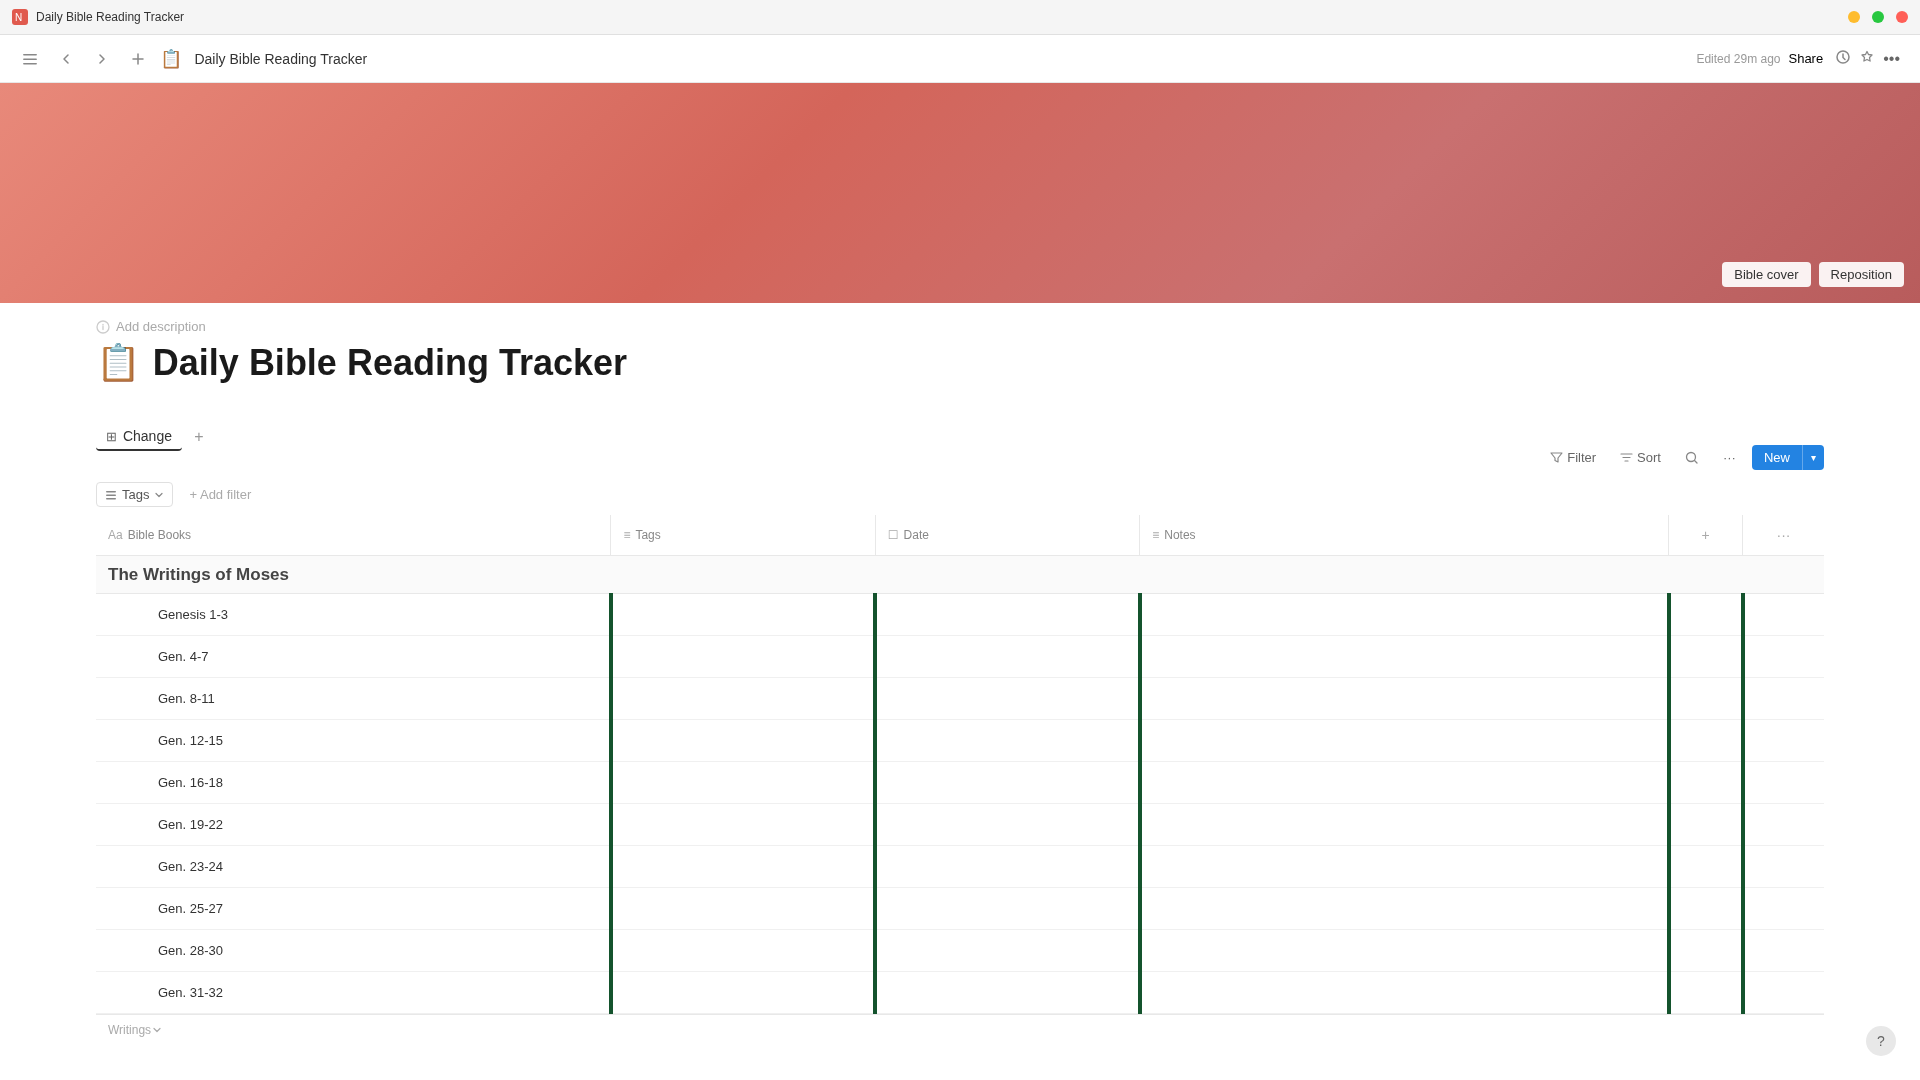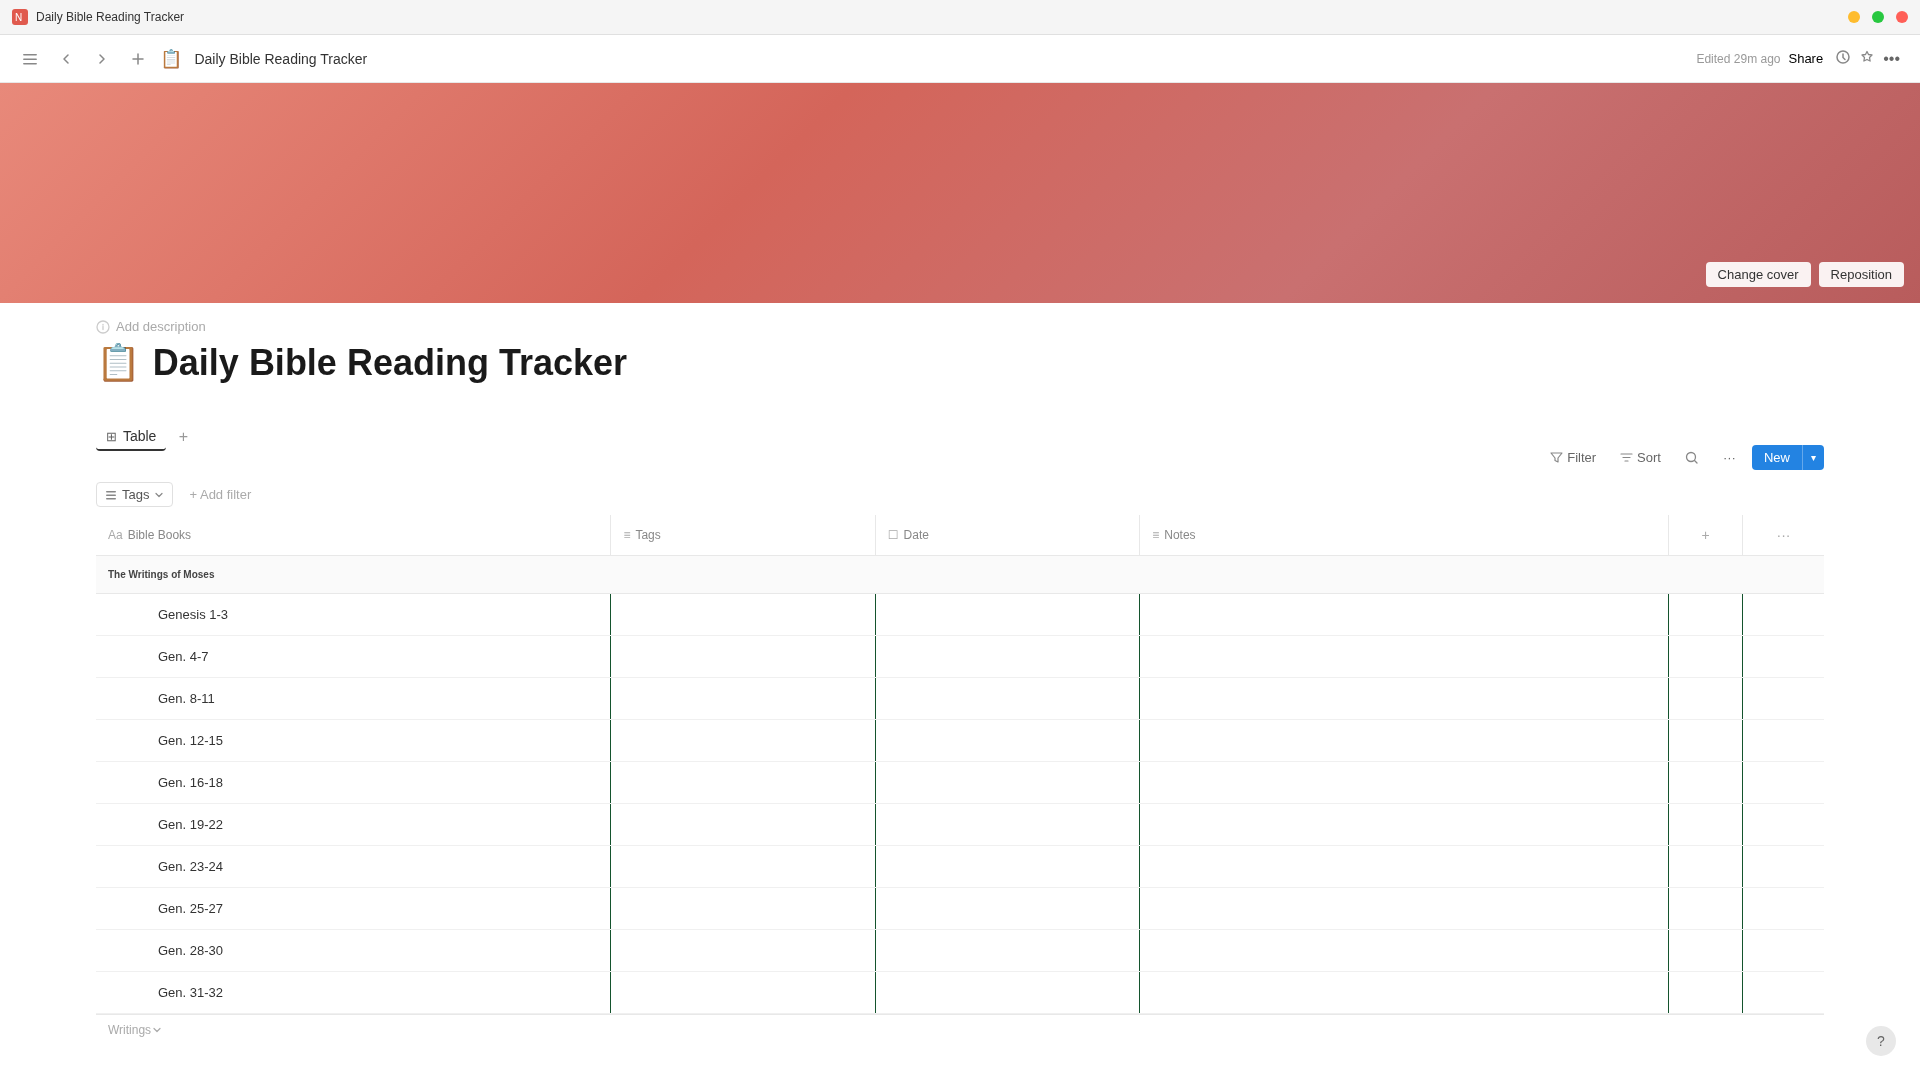--- a/index.html
+++ b/index.html
@@ -212,21 +212,21 @@
       border-right: 1px solid #e8e8e8;
       background: #fff;
     }
     .table-header-row th:last-child { border-right: none; }
     .th-content { display: flex; align-items: flex-start; gap: 5px; }
     .th-icon { font-size: 12px; color: #aaa; }
 
     .table-row td {
       padding: 10px 12px;
       border-bottom: 1px solid #f0f0f0;
-      border-right: 1px solid #14532d;
+      border-right: 4px solid #14532d;
       color: #333;
       font-size: 13px;
       height: 42px;
     }
     .table-row td:last-child { border-right: none; }
     .group-row td {
       font-weight: 600;
       color: #444;
       background: #fafafa;
       font-size: 13px;
@@ -334,21 +334,21 @@
       <svg width="16" height="16" viewBox="0 0 16 16" fill="none">
         <path d="M8 2.5l1.5 3 3.5.5-2.5 2.5.6 3.5L8 10.5l-3.1 1.5.6-3.5L3 6l3.5-.5z" stroke="#888" stroke-width="1.3" stroke-linejoin="round"></path>
       </svg>
     </span>
     <span class="nav-action-icon">•••</span>
   </div>
 </div>
 
 <div class="cover">
   <div class="cover-actions">
-    <button class="cover-btn">Change cover</button>
+    <button class="cover-btn">Bible cover</button>
     <button class="cover-btn">Reposition</button>
   </div>
 </div>
 
 <div class="page-content">
 
   <div class="add-description">
     <svg width="14" height="14" viewBox="0 0 14 14" fill="none">
       <circle cx="7" cy="7" r="6" stroke="#ccc" stroke-width="1.3"></circle>
       <path d="M7 6.5v3M7 5v-.5" stroke="#ccc" stroke-width="1.3" stroke-linecap="round"></path>
@@ -357,21 +357,21 @@
   </div>
 
   <div class="page-title-row">
     <span class="page-title-emoji">📋</span>
     <h1 class="page-title">Daily Bible Reading Tracker</h1>
   </div>
 
   <div class="toolbar">
     <div class="view-tab">
       <span class="view-tab-icon">⊞</span>
-      <span>Table</span>
+      <span>Change</span>
     </div>
     <button class="add-view-btn">
       <span>+</span>
     </button>
     <div class="toolbar-right">
       <button class="toolbar-btn">
         <svg width="13" height="13" viewBox="0 0 13 13" fill="none">
           <path d="M1 2h11l-4 5v4l-3-1.5V7L1 2z" stroke="#888" stroke-width="1.2" stroke-linejoin="round"></path>
         </svg>
         <span>Filter</span>
@@ -454,21 +454,21 @@
           <th style="text-align:center;">
             <button class="add-col-btn">+</button>
           </th>
           <th style="text-align:center;">
             <button class="more-col-btn">···</button>
           </th>
         </tr>
       </thead>
       <tbody id="table-body">
       <tr class="group-row">
-        <td colspan="6" style="font-weight:600; color:#444; font-size:10px;">The Writings of Moses</td>
+        <td colspan="6" style="font-weight:600; color:#444; font-size:17px;">The Writings of Moses</td>
       </tr>
           <tr class="table-row">
         <td>
           <div style="display:flex; align-items:center; gap:6px;">
             <div class="row-actions">
               <button class="row-action-btn">+</button>
               <button class="row-action-btn">⠿</button>
             </div>
             <span>Genesis 1-3</span>
           </div>

